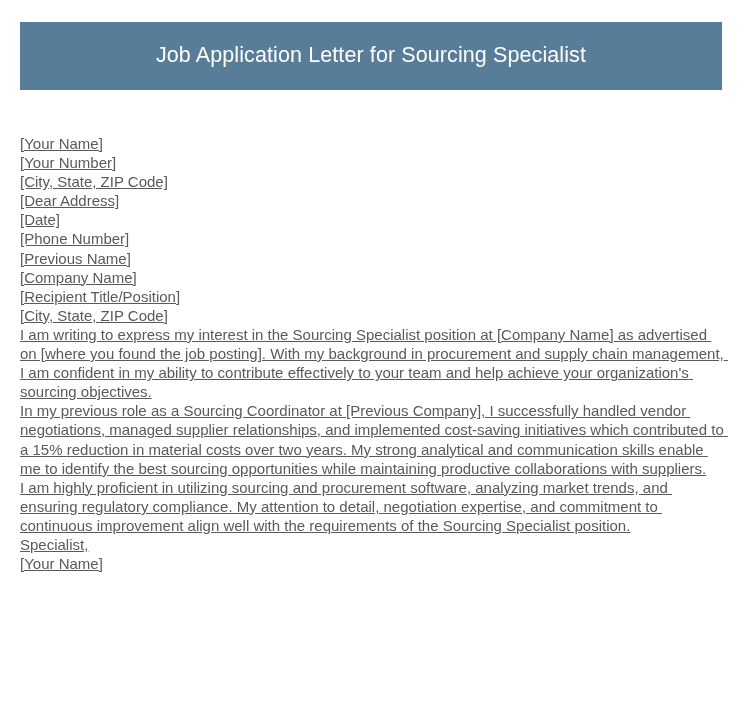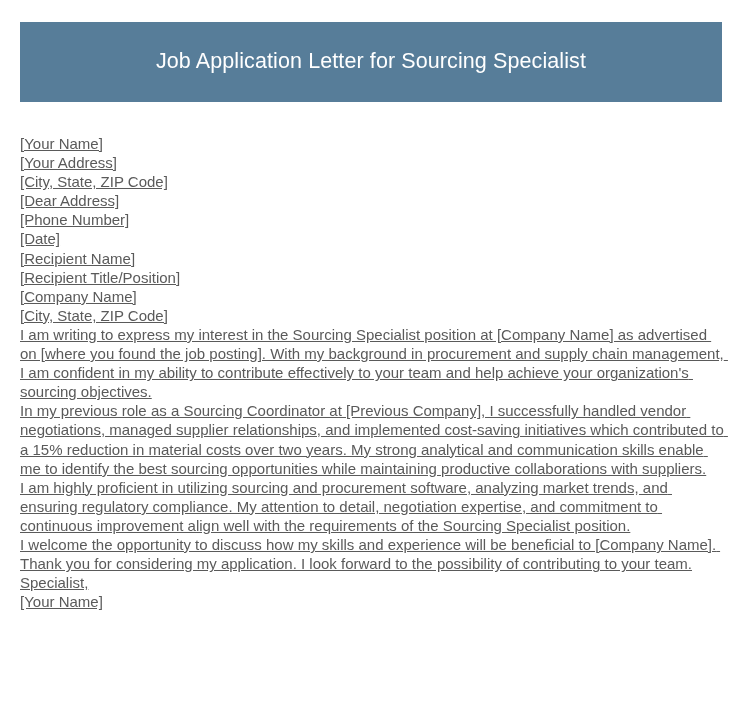--- a/index.html
+++ b/index.html
@@ -17,21 +17,21 @@
     position: relative;
     width: 740px;
     height: 705px;
     background: #ffffff;
   }
   .letter-header {
     position: absolute;
     left: 20px;
     top: 22px;
     width: 702px;
-    height: 80px;
+    height: 68px;
     background: #577d99;
     display: flex;
     align-items: center;
     justify-content: center;
     box-sizing: border-box;
   }
   .letter-title {
     color: #ffffff;
     font-size: 21.5px;
     font-weight: 400;
@@ -72,40 +72,39 @@
 <div class="page">
 
   <div class="letter-header">
     <div class="letter-title">Job Application Letter for Sourcing Specialist</div>
   </div>
 
   <div class="letter-body">
 
     <div class="block-address">
       <div class="letter-line">[Your Name]</div>
-      <div class="letter-line">[Your Address]</div>
+      <div class="letter-line">[Your Number]</div>
       <div class="letter-line">[City, State, ZIP Code]</div>
       <div class="letter-line">[Dear Address]</div>
+      <div class="letter-line">[Date]</div>
       <div class="letter-line">[Phone Number]</div>
-      <div class="letter-line">[Date]</div>
     </div>
 
     <div class="block-recipient">
-      <div class="letter-line">[Recipient Name]</div>
+      <div class="letter-line">[Previous Name]</div>
+      <div class="letter-line">[Company Name]</div>
       <div class="letter-line">[Recipient Title/Position]</div>
-      <div class="letter-line">[Company Name]</div>
       <div class="letter-line">[City, State, ZIP Code]</div>
     </div>
 
 
     <div class="block-paragraphs">
       <div class="letter-line">I am writing to express my interest in the Sourcing Specialist position at [Company Name] as advertised on [where you found the job posting]. With my background in procurement and supply chain management, I am confident in my ability to contribute effectively to your team and help achieve your organization's sourcing objectives.</div>
       <div class="letter-line">In my previous role as a Sourcing Coordinator at [Previous Company], I successfully handled vendor negotiations, managed supplier relationships, and implemented cost-saving initiatives which contributed to a 15% reduction in material costs over two years. My strong analytical and communication skills enable me to identify the best sourcing opportunities while maintaining productive collaborations with suppliers.</div>
       <div class="letter-line">I am highly proficient in utilizing sourcing and procurement software, analyzing market trends, and ensuring regulatory compliance. My attention to detail, negotiation expertise, and commitment to continuous improvement align well with the requirements of the Sourcing Specialist position.</div>
-      <div class="letter-line">I welcome the opportunity to discuss how my skills and experience will be beneficial to [Company Name]. Thank you for considering my application. I look forward to the possibility of contributing to your team.</div>
     </div>
 
     <div class="block-closing">
       <div class="letter-line">Specialist,</div>
       <div class="letter-line">[Your Name]</div>
     </div>
 
   </div>
 </div>
 

